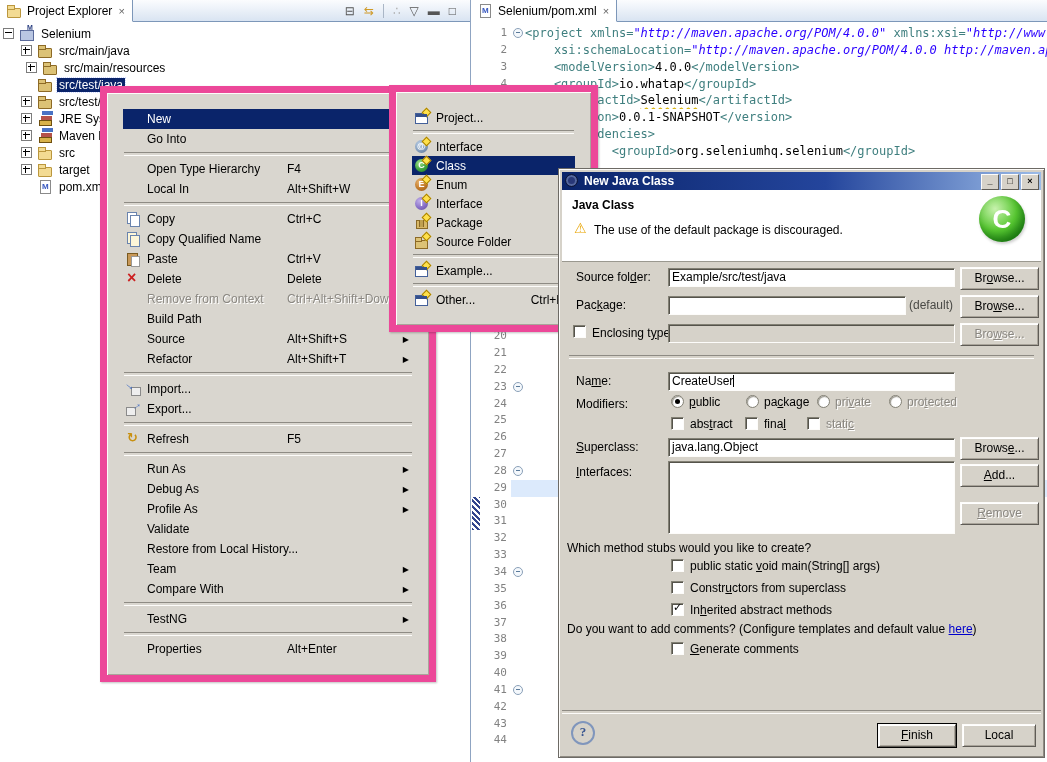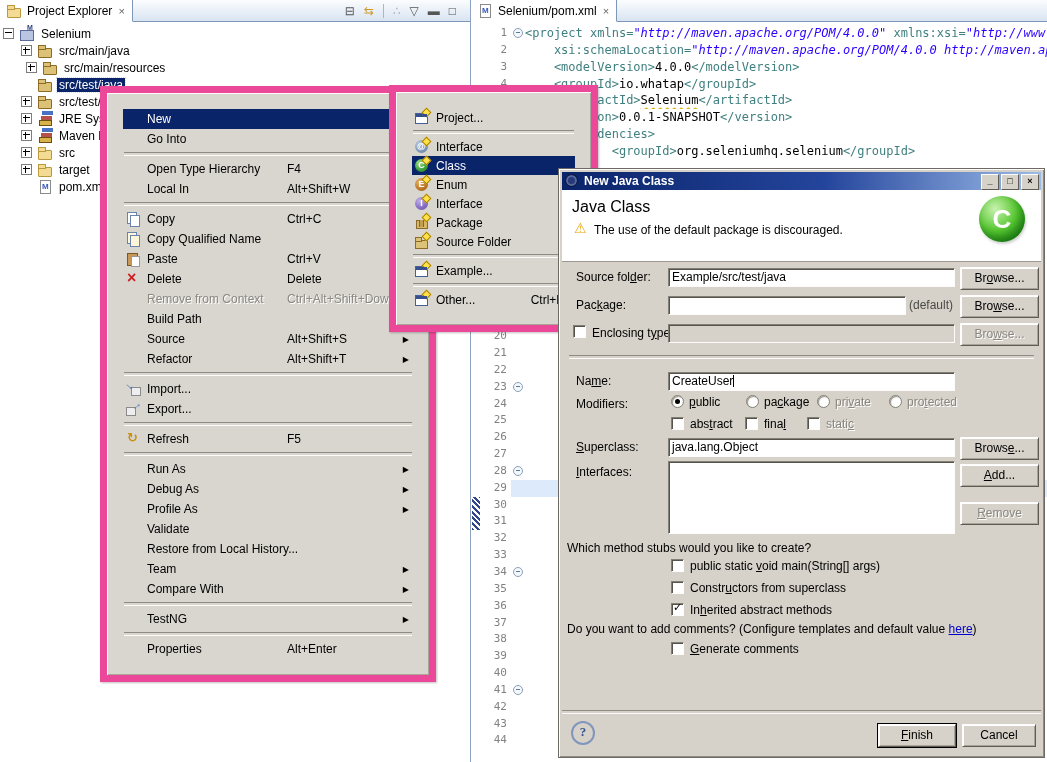--- a/index.html
+++ b/index.html
@@ -121,21 +121,21 @@
       box-shadow:inset 1px 1px 0 #fdfcfa,inset -1px -1px 0 #8f8b82;}
   #dtitle{position:absolute;left:3px;right:3px;top:3px;height:18px;
       background:linear-gradient(90deg,var(--titlebar_from),#24459c 55%,var(--titlebar_to));
       display:flex;align-items:center;color:#fff;font-weight:bold;padding:0 2px;}
   #dtitle .ttl{margin-left:4px;flex:1;}
   .wbtn{width:16px;height:14px;margin-left:2px;background:#d6d2c9;color:#000;
       border:1px solid;border-color:#fdfcfa #5f5c56 #5f5c56 #fdfcfa;
       font:bold 9px/12px "Liberation Sans",sans-serif;text-align:center;}
   #dheader{position:absolute;left:3px;right:3px;top:21px;height:71px;background:#fff;
       border-bottom:1px solid #9a988f;}
-  #dheader .h1{position:absolute;left:10px;top:8px;font-weight:normal;font-size:16px;}
+  #dheader .h1{position:absolute;left:10px;top:8px;font-weight:bold;font-size:12px;}
   #dheader .msg{position:absolute;left:32px;top:33px;}
   #dheader .wic{position:absolute;left:12px;top:31px;}
   #cball{position:absolute;right:16px;top:6px;width:46px;height:46px;border-radius:50%;
       background:radial-gradient(circle at 35% 28%,#c8f2ae,#58c832 48%,#1d8a14 85%);
       box-shadow:inset -3px -5px 8px rgba(0,60,0,.35),1px 2px 3px rgba(0,0,0,.2);
       color:#fff;font:bold 26px/46px "Liberation Sans",sans-serif;text-align:center;}
   .flabel{position:absolute;white-space:nowrap;}
   .field{position:absolute;background:#fff;border:1px solid;border-color:#828074 #fdfcfa #fdfcfa #828074;
       box-shadow:inset 1px 1px 0 #55534b;height:17px;line-height:17px;padding:0 3px;white-space:nowrap;overflow:hidden;}
   .field.dis{background:var(--dialog_bg);}
@@ -752,15 +752,15 @@
     <span class="flabel" style="left:8px;top:372px">Which method stubs would you like to create?</span>
     <span id="stub-list"><span class="opt" style="left: 112px; top: 390px;"><span class="cb"></span>public static <u>v</u>oid main(String[] args)</span><span class="opt" style="left: 112px; top: 412px;"><span class="cb"></span>Constr<u>u</u>ctors from superclass</span><span class="opt" style="left: 112px; top: 434px;"><span class="cb on"></span>In<u>h</u>erited abstract methods</span></span>
 
     
     <span class="flabel" style="left:8px;top:453px"><span>Do you want to add comments? (Configure templates and default value </span><a class="lnk">here</a><span>)</span></span>
     <span class="opt" style="left:112px;top:473px"><span class="cb"></span><span><u>G</u>enerate comments</span></span>
 
     <div class="hsep" style="top:541px;left:3px;right:3px"></div>
     <span class="icn icon-help" style="position:absolute;left:12px;top:552px">?</span>
     <span class="btn def" style="left:319px;top:555px;width:76px"><u>F</u>inish</span>
-    <span class="btn" style="left:403px;top:555px;width:72px">Cancel</span>
+    <span class="btn" style="left:403px;top:555px;width:72px">Local</span>
   </div>
 </div>
 
 </body></html>

